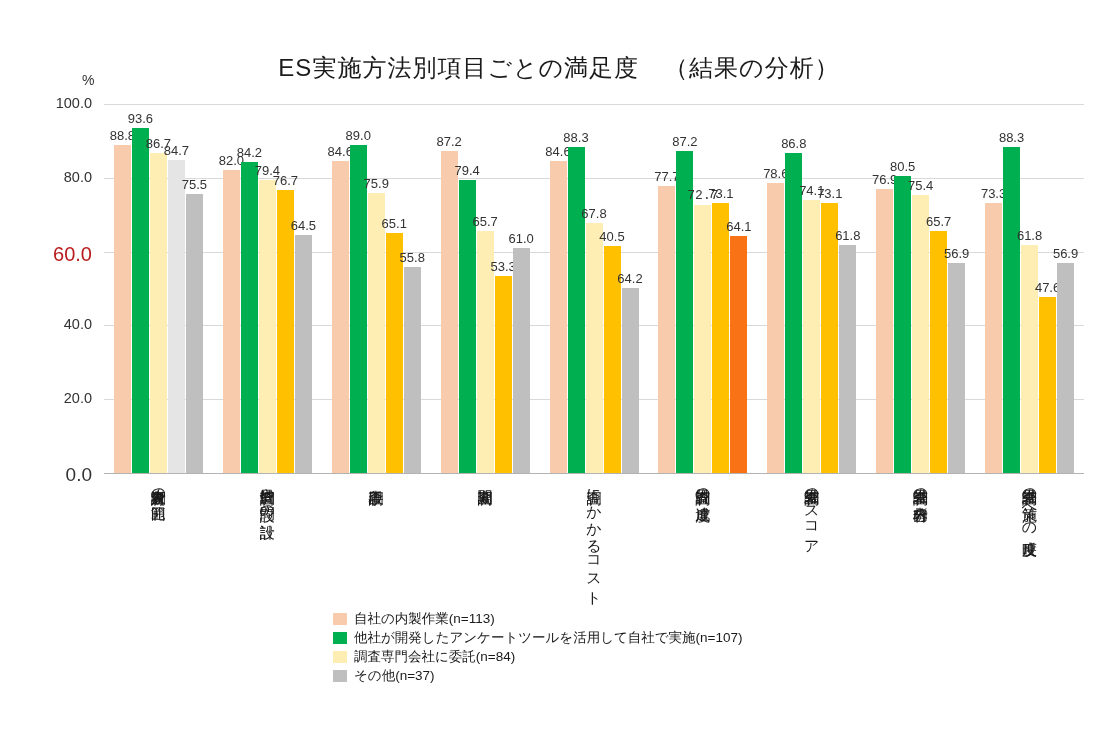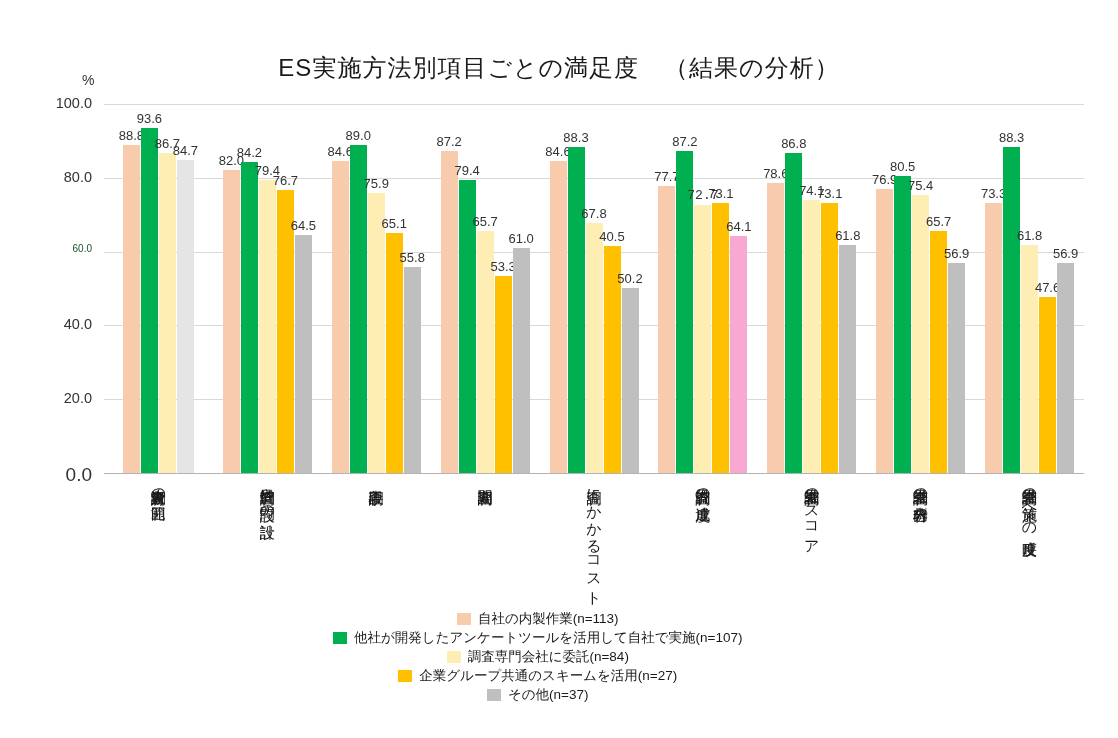--- a/index.html
+++ b/index.html
@@ -104,21 +104,20 @@
     position:absolute;
     left:333px;top:610px;
     font-size:13.5px;
     color:#1a1a1a;
   }
   .legend-row{
     display:flex;
     align-items:center;
     height:18px;
     margin-bottom:1px;
-    justify-content:center;
   }
   .legend-swatch{
     width:14px;height:12px;margin-right:7px;flex:none;
   }
 </style>
 </head>
 <body>
 
 <div id="chart-root">
 
@@ -151,20 +150,25 @@
             <div class="bar-slot">
               <div class="bar" style="height: 319.923px; background: rgb(255, 238, 180);">
                 <div class="bar-value">86.7</div>
               </div>
             </div>
             <div class="bar-slot">
               <div class="bar" style="height: 312.543px; background: #e5e5e5;">
                 <div class="bar-value">84.7</div>
               </div>
             </div>
+            <div class="bar-slot">
+              <div class="bar" style="height: 278.595px; background: rgb(191, 191, 191);">
+                <div class="bar-value">75.5</div>
+              </div>
+            </div>
           </div>
         </div>
         <div class="group">
           <div class="bars">
             <div class="bar-slot">
               <div class="bar" style="height: 302.58px; background: rgb(248, 203, 173);">
                 <div class="bar-value">82.0</div>
               </div>
             </div>
             <div class="bar-slot">
@@ -264,21 +268,21 @@
                 <div class="bar-value">67.8</div>
               </div>
             </div>
             <div class="bar-slot">
               <div class="bar" style="height: 226.566px; background: rgb(255, 192, 0);">
                 <div class="bar-value">40.5</div>
               </div>
             </div>
             <div class="bar-slot">
               <div class="bar" style="height: 185.238px; background: rgb(191, 191, 191);">
-                <div class="bar-value">50.2</div>
+                <div class="bar-value">64.2</div>
               </div>
             </div>
           </div>
         </div>
         <div class="group">
           <div class="bars">
             <div class="bar-slot">
               <div class="bar" style="height: 286.713px; background: rgb(248, 203, 173);">
                 <div class="bar-value">77.7</div>
               </div>
@@ -292,21 +296,21 @@
               <div class="bar" style="height: 268.263px; background: rgb(255, 238, 180); font-family: Liberation Mono, monospace;">
                 <div class="bar-value">72.7</div>
               </div>
             </div>
             <div class="bar-slot">
               <div class="bar" style="height: 269.739px; background: rgb(255, 192, 0);">
                 <div class="bar-value">73.1</div>
               </div>
             </div>
             <div class="bar-slot">
-              <div class="bar" style="height: 236.529px; background: #f9a8d4;">
+              <div class="bar" style="height: 236.529px; background: #f97316;">
                 <div class="bar-value">64.1</div>
               </div>
             </div>
           </div>
         </div>
         <div class="group">
           <div class="bars">
             <div class="bar-slot">
               <div class="bar" style="height: 290.034px; background: rgb(248, 203, 173);">
                 <div class="bar-value">78.6</div>
@@ -392,21 +396,21 @@
             </div>
           </div>
         </div>
       </div>
   </div>
 
   <div id="yticks">
       <div style="position: absolute; left: 20px; width: 72px; top: 464px; text-align: right; font-size: 19px; color: rgb(51, 51, 51);">0.0</div>
       <div style="position: absolute; left: 20px; width: 72px; top: 390.2px; text-align: right; font-size: 14.5px; color: rgb(51, 51, 51);">20.0</div>
       <div style="position: absolute; left: 20px; width: 72px; top: 316.4px; text-align: right; font-size: 14.5px; color: rgb(51, 51, 51);">40.0</div>
-      <div style="position: absolute; left: 20px; width: 72px; top: 242.6px; text-align: right; font-size: 10px; color: #14532d;">60.0</div>
+      <div style="position: absolute; left: 20px; width: 72px; top: 242.6px; text-align: right; font-size: 20px; color: #b91c1c;">60.0</div>
       <div style="position: absolute; left: 20px; width: 72px; top: 168.8px; text-align: right; font-size: 14.5px; color: rgb(51, 51, 51);">80.0</div>
       <div style="position: absolute; left: 20px; width: 72px; top: 95px; text-align: right; font-size: 14.5px; color: rgb(51, 51, 51);">100.0</div>
     </div>
 
   <div class="cat-labels" id="catlabels">
       <div class="cat">
         <span>調査対象者の範囲</span>
       </div>
       <div class="cat">
         <span>調査目的や設問の設計</span>
@@ -441,22 +445,18 @@
       </div>
       <div class="legend-row">
         <span class="legend-swatch" style="background: rgb(0, 176, 80);"></span>
         <span>他社が開発したアンケートツールを活用して自社で実施(n=107)</span>
       </div>
       <div class="legend-row">
         <span class="legend-swatch" style="background: rgb(255, 238, 180);"></span>
         <span>調査専門会社に委託(n=84)</span>
       </div>
       <div class="legend-row">
-        <span class="legend-swatch" style="background: rgb(255, 192, 0);"></span>
-        <span>企業グループ共通のスキームを活用(n=27)</span>
-      </div>
-      <div class="legend-row">
         <span class="legend-swatch" style="background: rgb(191, 191, 191);"></span>
         <span>その他(n=37)</span>
       </div>
     </div>
 
 </div>
 
 </body></html>

